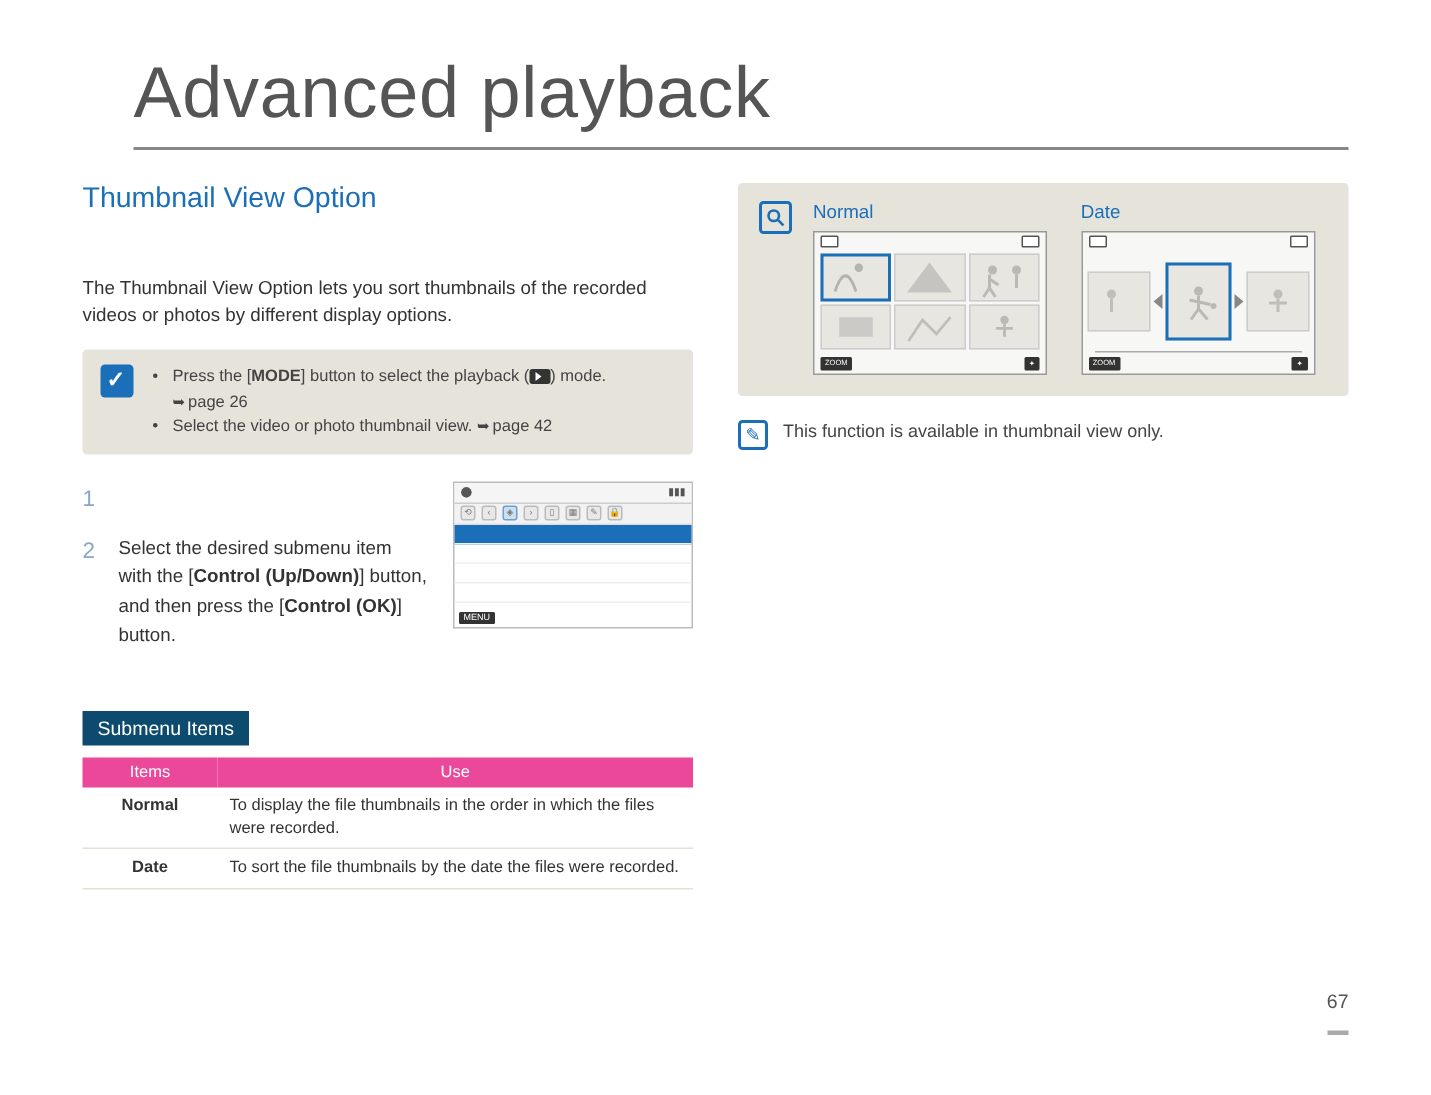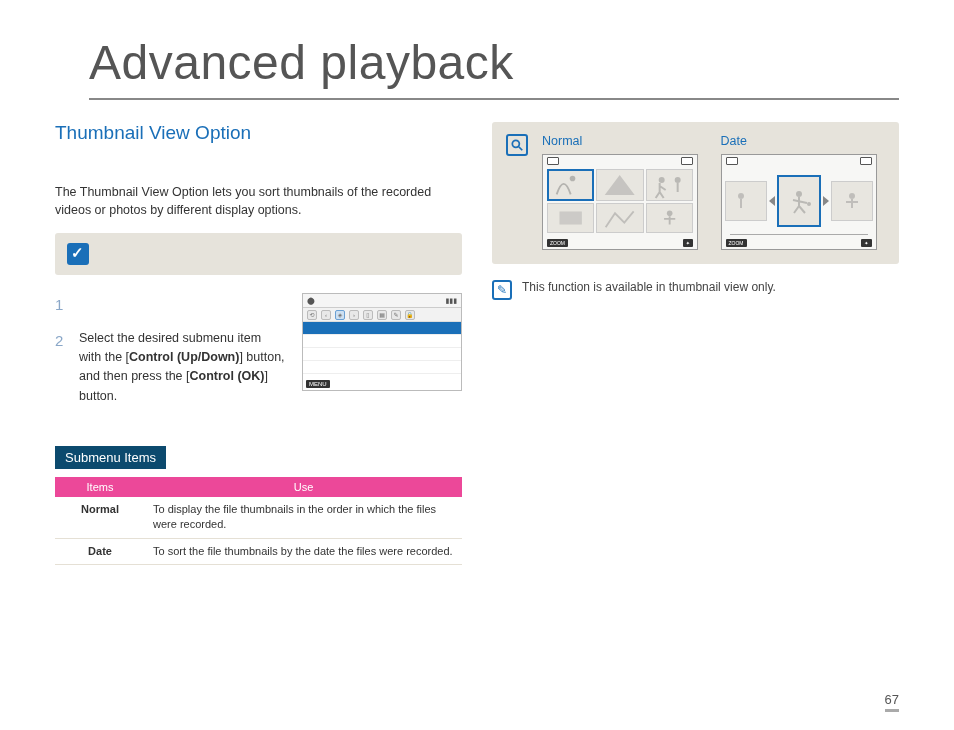--- a/index.html
+++ b/index.html
@@ -282,25 +282,25 @@
     width: 20px; height: 20px;
     border: 2px solid #1a6fb8;
     border-radius: 3px;
     display:flex; align-items:center; justify-content:center;
     flex-shrink:0;
     color:#1a6fb8;
     font-size: 12px;
   }
   .page-num {
     position: absolute;
-    bottom: 18px; right: 55px;
+    bottom: 40px; right: 55px;
     font-size: 13px;
     color: #555;
     border-bottom: 3px solid #aaa;
-    padding-bottom: 2px;
+    padding-bottom: 12px;
   }
   b { font-weight: bold; }
   .play-icon {
     display:inline-block; width:14px; height:10px;
     background:#333; border-radius:2px; position:relative; vertical-align:middle;
   }
   .play-icon::after{
     content:""; position:absolute; left:4px; top:2px;
     border-left:4px solid #fff;
     border-top:3px solid transparent;
@@ -313,20 +313,29 @@
 <div class="page-title">Advanced playback</div>
 
 <div class="columns">
 
   <div class="col">
     <div class="section-heading">Thumbnail View Option</div>
     <div class="intro">The Thumbnail View Option lets you sort thumbnails of the recorded videos or photos by different display options.</div>
 
     <div class="note-box">
       <div class="note-icon"></div>
+      <ul class="note-list">
+        <li>
+          <span>Press the [</span><b>MODE</b><span>] button to select the playback (</span><span class="play-icon"></span><span>) mode.</span><br>
+          <span class="arrow">page 26</span>
+        </li>
+        <li>
+          <span>Select the video or photo thumbnail view. </span><span class="arrow">page 42</span>
+        </li>
+      </ul>
     </div>
 
     <div class="step-row">
       <div class="step-text">
         <div class="step">
           <div class="step-num">1</div>
         </div>
         <div class="step">
           <div class="step-num">2</div>
           <div>

